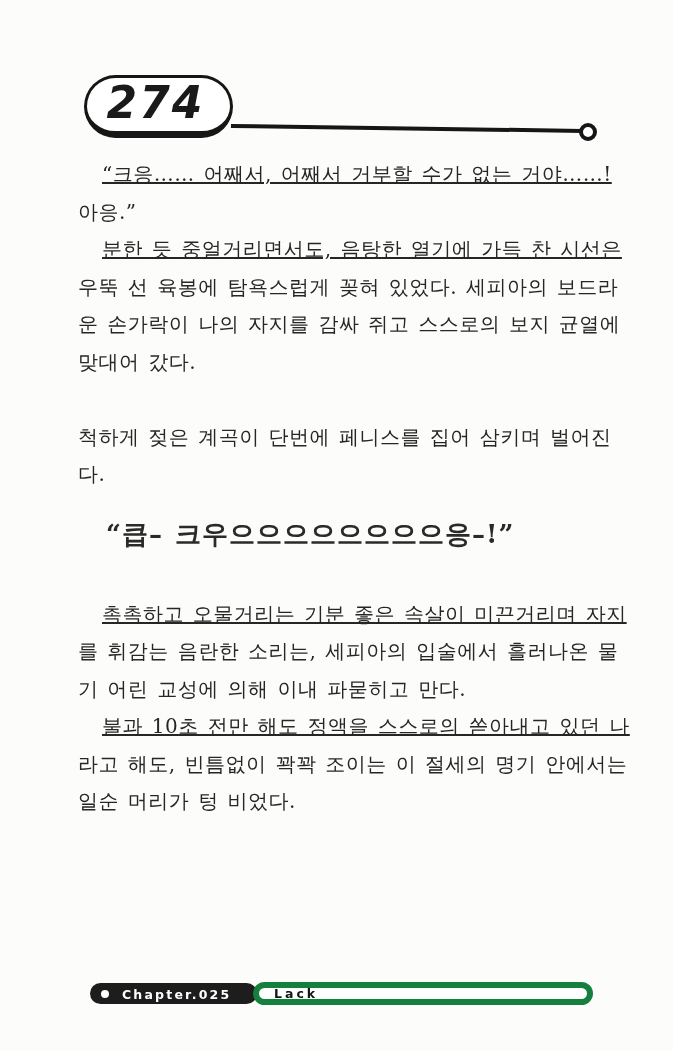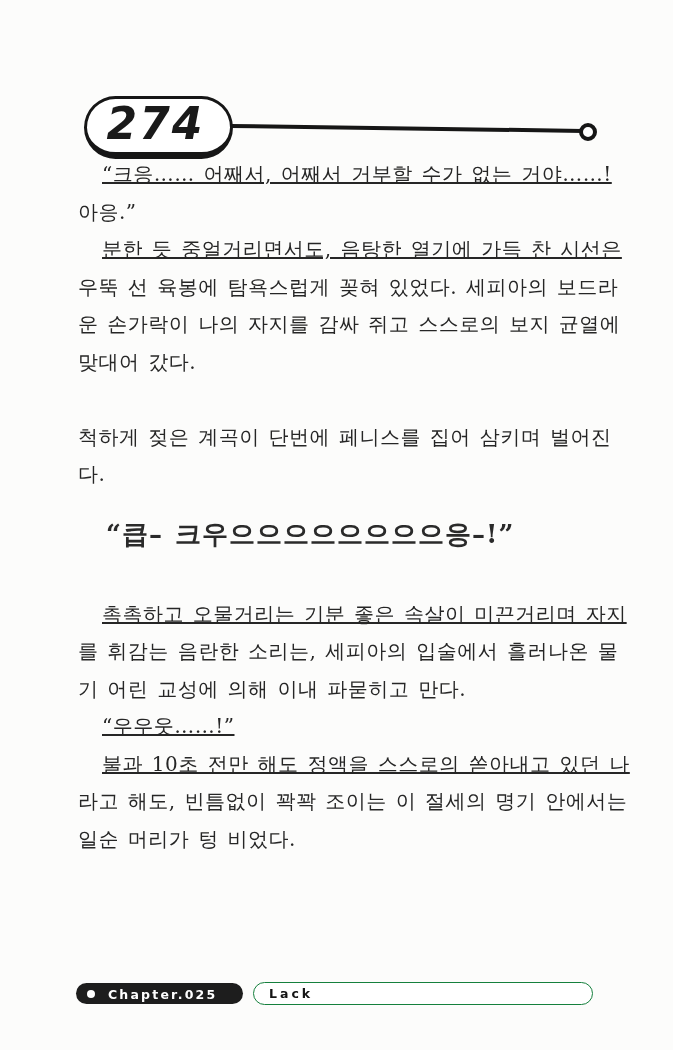--- a/index.html
+++ b/index.html
@@ -23,21 +23,20 @@
     left: 84px; top: 75px;
     width: 149px; height: 63px;
     box-sizing: border-box;
     border: 3.5px solid #161616;
     border-bottom-width: 7px;
     border-radius: 32px;
     background: #ffffff;
     display: flex;
     align-items: center;
     justify-content: center;
-    margin-top: 21px;
   }
   .num {
     font-family: "DejaVu Sans", "Liberation Sans", sans-serif;
     font-weight: bold;
     font-style: italic;
     font-size: 44px;
     letter-spacing: 2px;
     color: #1a1a1a;
     padding-right: 6px;
     padding-bottom: 4px;
@@ -79,21 +78,21 @@
     font-weight: bold;
     color: #2a2a2a;
   }
   .sp    { height: 37.5px; }
   .sp-sm { height: 20px; }
   .sp-lg { height: 42px; }
 
   
   .chapter {
     position: absolute;
-    left: 76px; top: 983px;
+    left: 90px; top: 983px;
     width: 167px; height: 21px;
     background: #1d1d1d;
     border-radius: 11px;
     display: flex;
     align-items: center;
   }
   .dot {
     width: 8px; height: 8px;
     border-radius: 50%;
     background: #ffffff;
@@ -107,21 +106,21 @@
     font-size: 12.5px;
     letter-spacing: 2.2px;
     margin-left: 13px;
     padding-top: 1px;
   }
   .series {
     position: absolute;
     left: 253px; top: 982px;
     width: 340px; height: 23px;
     box-sizing: border-box;
-    border: 1px solid #15803d;
+    border: 6px solid #15803d;
     border-radius: 13px;
     background: #ffffff;
     display: flex;
     align-items: center;
   }
   .slabel {
     font-family: "DejaVu Sans", "Liberation Sans", sans-serif;
     font-weight: bold;
     font-size: 12.5px;
     letter-spacing: 3px;
@@ -155,21 +154,20 @@
 
     <div class="sp-sm"></div>
 
     <div class="bl big">“큽– 크우으으으으으으으으응–!”</div>
 
     <div class="sp-lg"></div>
 
     <div class="bl ind">촉촉하고 오물거리는 기분 좋은 속살이 미끈거리며 자지</div>
     <div class="bl">를 휘감는 음란한 소리는, 세피아의 입술에서 흘러나온 물</div>
     <div class="bl">기 어린 교성에 의해 이내 파묻히고 만다.</div>
-    <div class="bl ind">“우우웃……!”</div>
     <div class="bl ind">불과 10초 전만 해도 정액을 스스로의 쏟아내고 있던 나</div>
     <div class="bl">라고 해도, 빈틈없이 꽉꽉 조이는 이 절세의 명기 안에서는</div>
     <div class="bl">일순 머리가 텅 비었다.</div>
   </main>
 
   <div class="chapter">
     <span class="dot"></span>
     <span class="chlabel">Chapter.025</span>
   </div>
   <div class="series">

